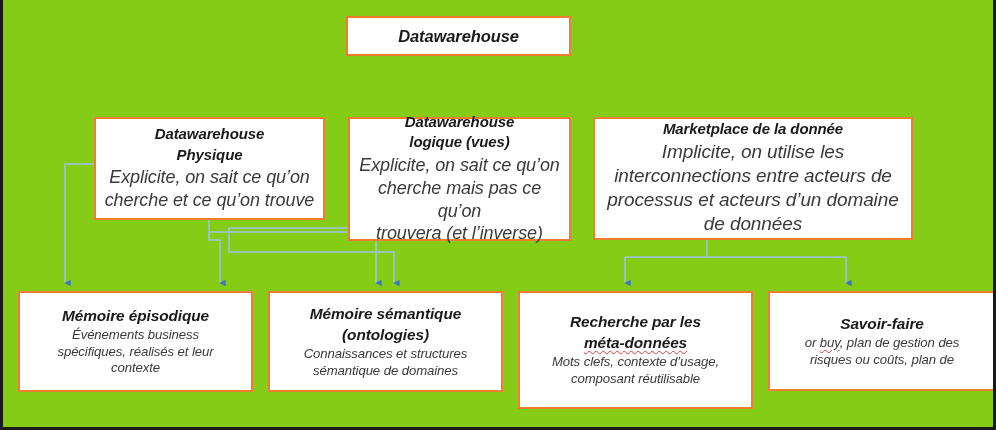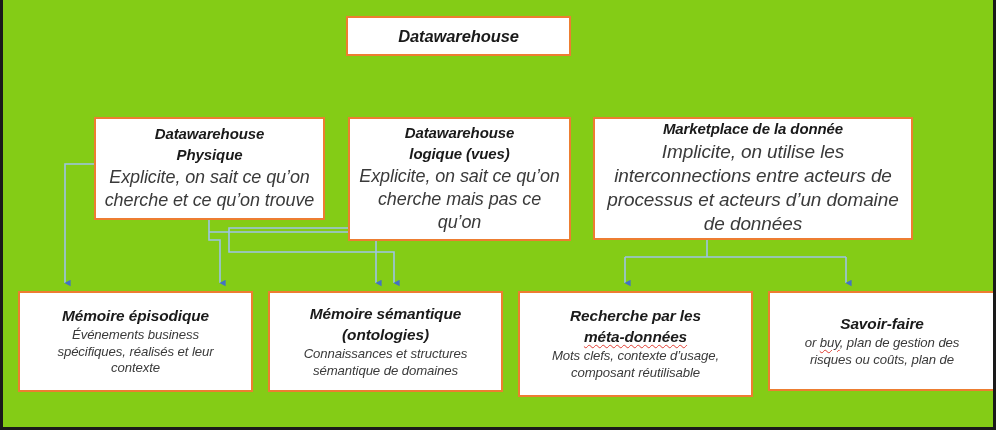--- a/index.html
+++ b/index.html
@@ -47,21 +47,21 @@
   #box-dwh-physique{left:91px;top:117px;width:231px;height:103px;}
   #box-dwh-logique{left:345px;top:117px;width:223px;height:124px;}
   #box-marketplace{left:590px;top:117px;width:320px;height:123px;}
   #box-dwh-physique .ttl,#box-dwh-logique .ttl{font-size:15px;margin-bottom:2px;}
   #box-marketplace .ttl{font-size:15px;margin-bottom:1px;}
   #box-dwh-physique .desc,#box-dwh-logique .desc{font-size:18px;}
   #box-marketplace .desc{font-size:19px;}
   
   #box-memoire-episodique{left:15px;top:291px;width:235px;height:101px;justify-content:center;}
   #box-memoire-semantique{left:265px;top:291px;width:235px;height:101px;}
-  #box-recherche-meta{left:515px;top:291px;width:235px;height:106px;}
+  #box-recherche-meta{left:515px;top:291px;width:235px;height:118px;}
   #box-savoir-faire{left:765px;top:291px;width:228px;height:100px;text-align:center;}
   #box-memoire-episodique .ttl,#box-memoire-semantique .ttl,
   #box-recherche-meta .ttl,#box-savoir-faire .ttl{font-size:15.4px;margin-bottom:2px;}
   #box-memoire-episodique .desc,#box-memoire-semantique .desc,
   #box-recherche-meta .desc,#box-savoir-faire .desc{font-size:13.2px;}
   .sp{
     text-decoration:underline;
     text-decoration-style:wavy;
     text-decoration-color:#E03C31;
     text-decoration-thickness:1px;
@@ -119,20 +119,21 @@
     <div class="ttl">Physique</div>
     <div class="desc">Explicite, on sait ce qu’on</div>
     <div class="desc">cherche et ce qu’on trouve</div>
   </div>
 
   <div class="box" id="box-dwh-logique">
     <div class="ttl">Datawarehouse</div>
     <div class="ttl">logique (vues)</div>
     <div class="desc">Explicite, on sait ce qu’on</div>
     <div class="desc">cherche mais pas ce qu’on</div>
+    <div class="desc">trouvera (et l’inverse)</div>
   </div>
 
   <div class="box" id="box-marketplace">
     <div class="ttl">Marketplace de la donnée</div>
     <div class="desc">Implicite, on utilise les</div>
     <div class="desc">interconnections entre acteurs de</div>
     <div class="desc">processus et acteurs d’un domaine</div>
     <div class="desc">de données</div>
   </div>
 

